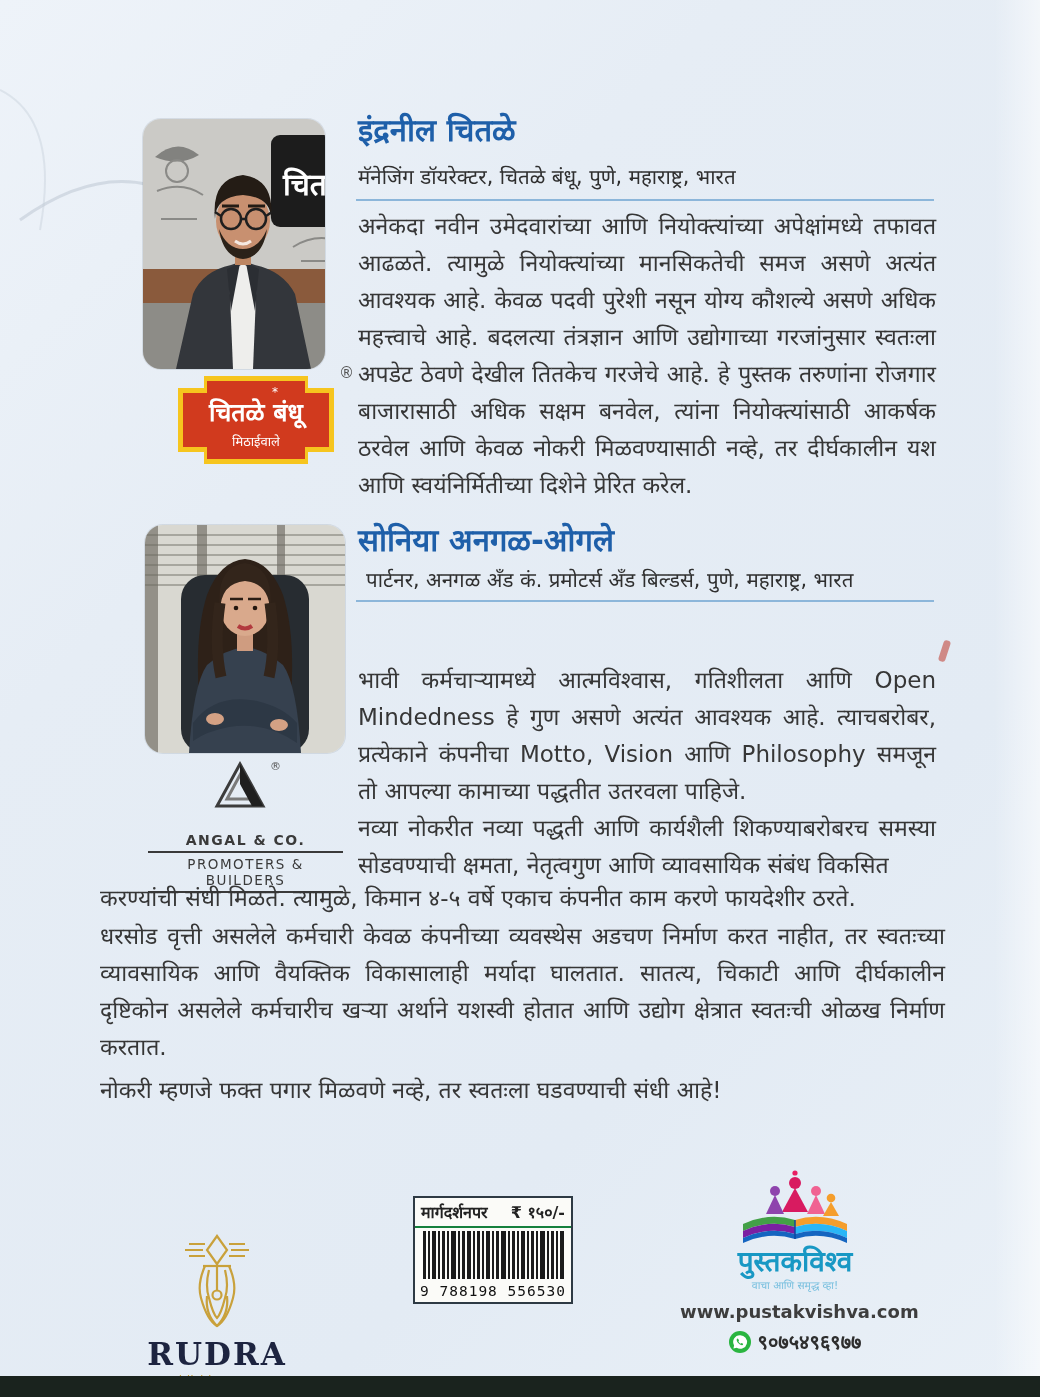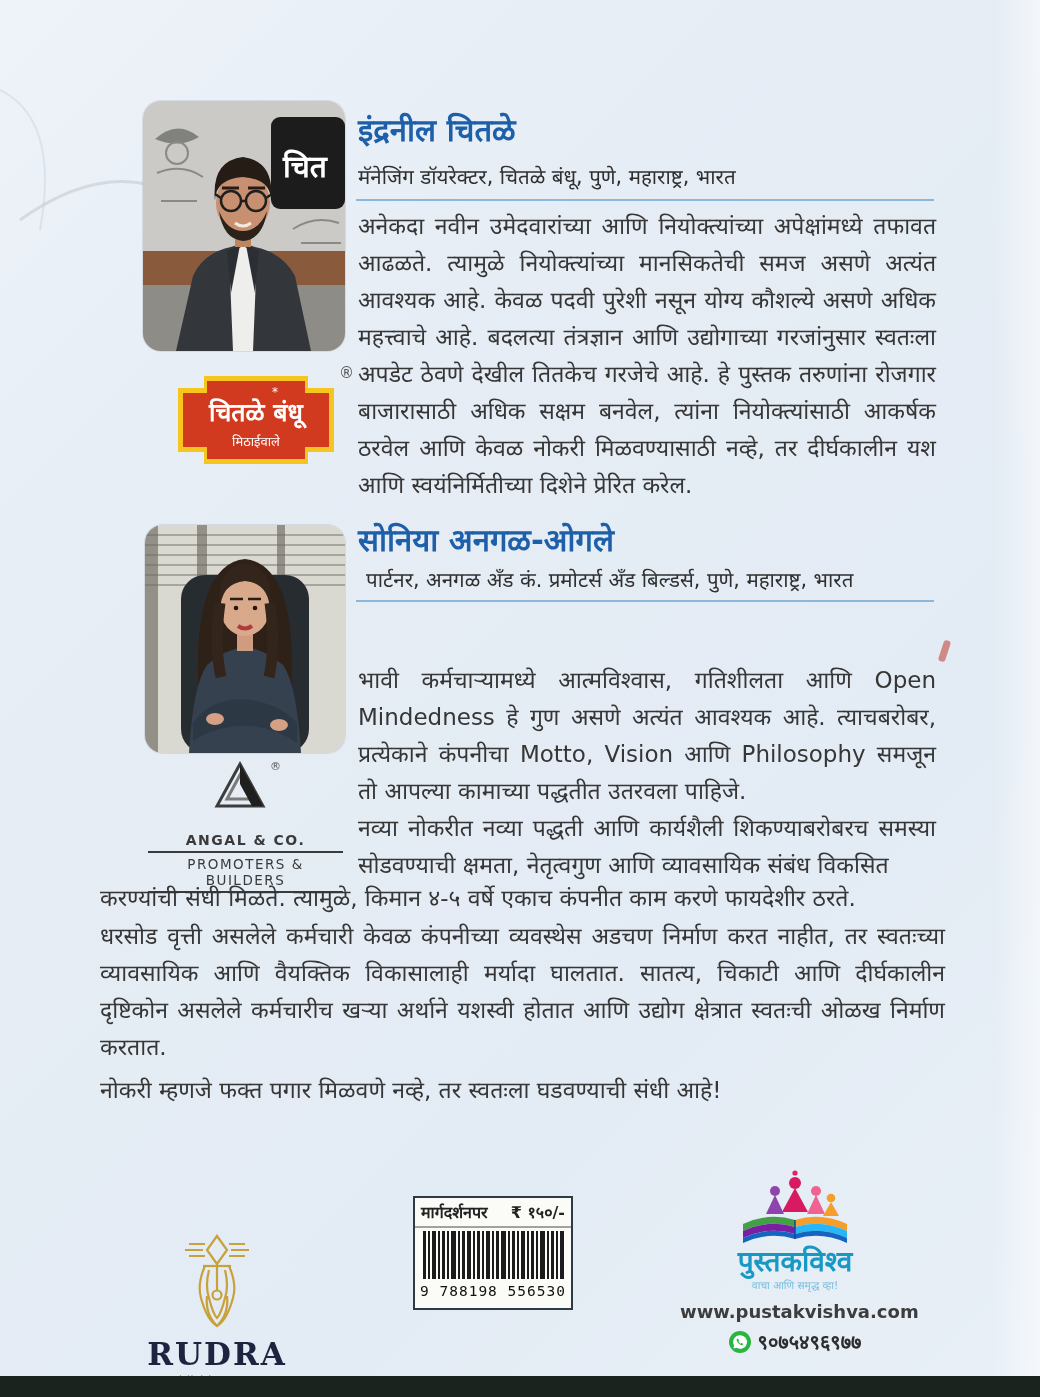--- a/index.html
+++ b/index.html
@@ -27,24 +27,24 @@
   .angal .ln{height:2px;background:#3a3a3a;margin:3px 0;}
   .angal .sub{font-size:13.5px;letter-spacing:1.5px;}
   .angal .reg{font-size:11px;vertical-align:top;color:#555;}
   
   .rudra{width:190px;text-align:center;}
   .rudra .nm{font-family:"DejaVu Serif","Liberation Serif",serif;font-weight:bold;font-size:31px;letter-spacing:2px;color:#1d2440;}
   .rudra .tg{font-size:12.5px;color:#c9a13b;margin-top:1px;}
   
   .pricebox{width:156px;background:#fbfbf8;border:2.5px solid #2e3a44;}
   .pricebox .top{display:flex;justify-content:space-between;align-items:center;
-     padding:3px 6px;border-bottom:2px solid #a3a3a3;font-weight:bold;font-size:16px;color:#222;}
+     padding:3px 6px;border-bottom:2px solid #15803d;font-weight:bold;font-size:16px;color:#222;}
   .pricebox .bars{padding:3px 6px 0 6px;}
   .pricebox .isbn{font-family:"DejaVu Sans Mono","Liberation Mono",monospace;font-size:14.5px;color:#111;
-     text-align:center;padding:0 0 9px 0;letter-spacing:1px;}
+     text-align:center;padding:0 0 3px 0;letter-spacing:1px;}
   
   .pv{width:230px;text-align:center;}
   .pv .nm{color:#1898c4;font-weight:bold;font-size:28px;line-height:1;}
   .pv .tg{color:#74bede;font-size:10.5px;margin-top:2px;}
   .pv .site{color:#3d3d3d;font-weight:bold;font-size:18px;margin-top:9px;}
   .pv .phone{display:flex;justify-content:center;align-items:center;gap:7px;margin-top:6px;
      color:#2e2e2e;font-weight:bold;font-size:20px;}
   .bottom-strip{left:0;right:0;bottom:0;height:21px;background:#1a231e;}
   .edge-light{top:0;right:0;width:46px;height:1376px;
      background:linear-gradient(to right,rgba(255,255,255,0),rgba(255,255,255,.55));}
@@ -53,21 +53,21 @@
 </head>
 <body>
 
 <div id="cover">
 
   <svg class="abs" style="left:0;top:60px;" width="300" height="220">
     <path d="M20,160 Q90,110 150,125 Q200,135 250,90" fill="none" stroke="#b9c4cf" stroke-width="3" opacity="0.5"></path>
     <path d="M0,30 Q60,60 40,170" fill="none" stroke="#c3ccd6" stroke-width="2" opacity="0.4"></path>
   </svg>
 
-  <div class="abs photo" style="left:143px;top:101px;width:202px;height:250px;">
+  <div class="abs photo" style="left:143px;top:119px;width:182px;height:250px;">
     <svg viewBox="0 0 202 250" width="202" height="250">
       <rect width="202" height="250" fill="#cbcac6"></rect>
       <g stroke="#4a4a48" fill="none" stroke-width="2" opacity="0.5">
         <path d="M12,38 q22,-20 44,-2 q-20,12 -44,2 Z" fill="#3a3a38" stroke="none"></path>
         <path d="M14,72 q25,-10 46,4"></path>
         <path d="M18,100 h36"></path>
         <circle cx="34" cy="52" r="11"></circle>
         <path d="M150,128 q22,-14 46,-6"></path>
         <path d="M158,142 h40"></path>
       </g>

